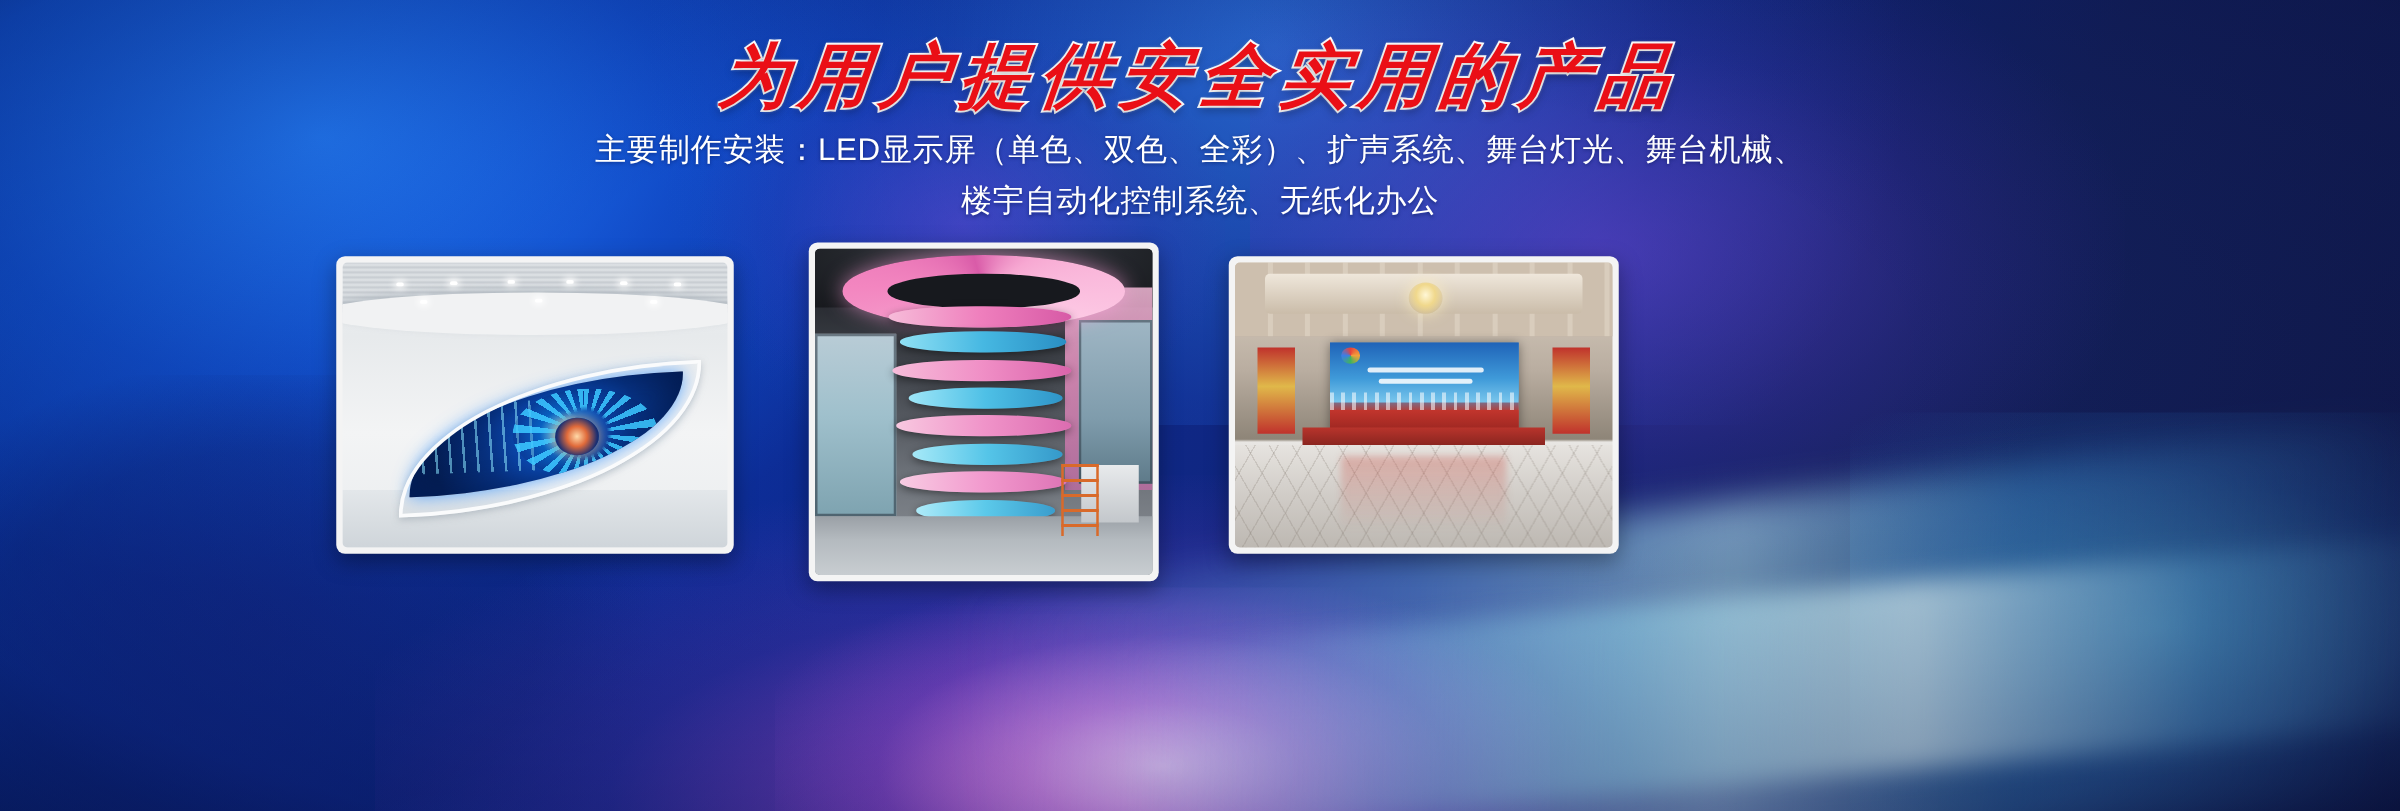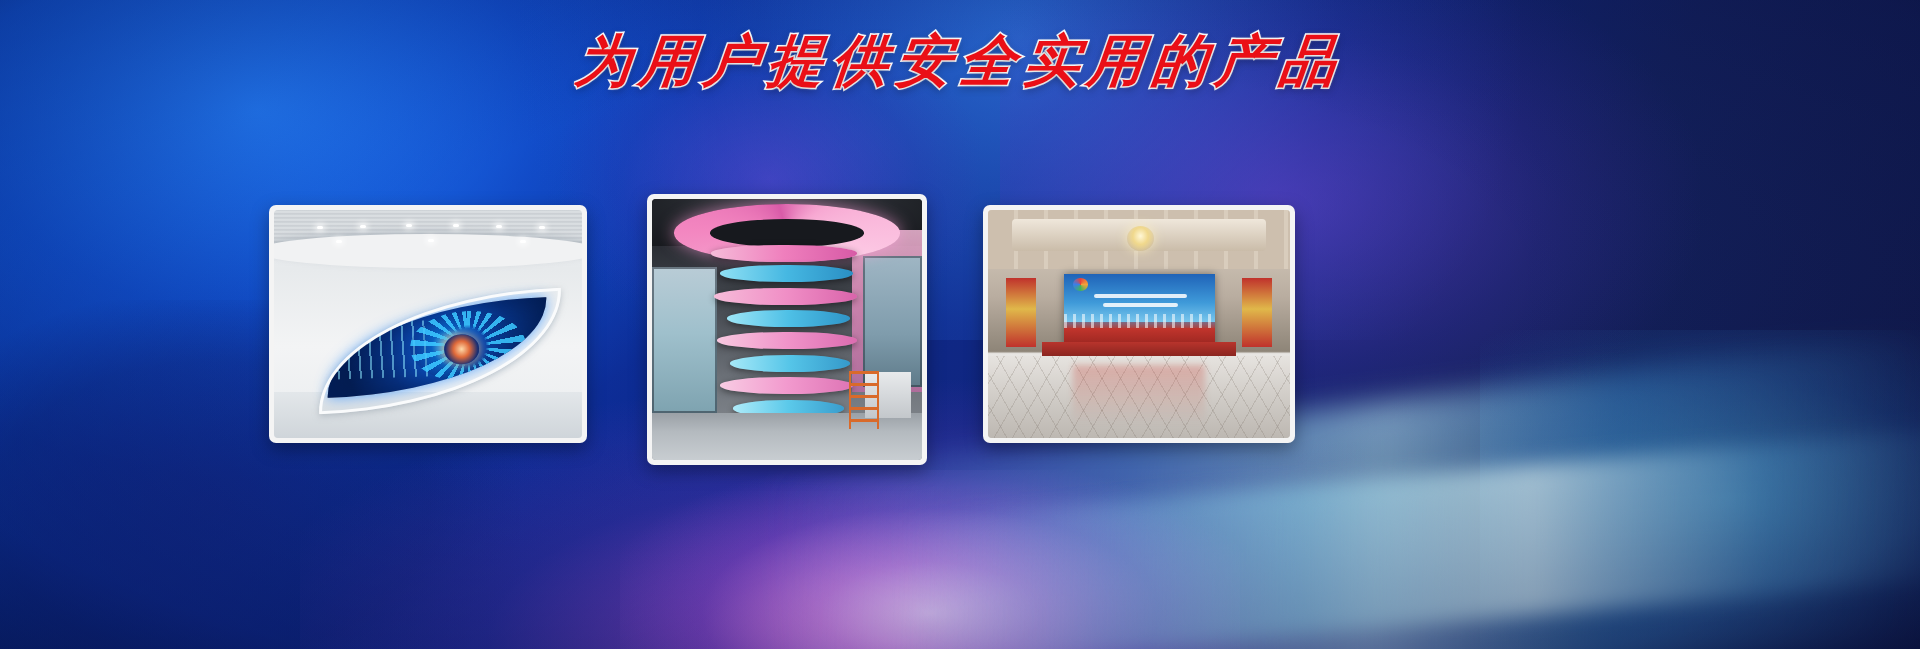--- a/index.html
+++ b/index.html
@@ -176,20 +176,24 @@
   <div class="bg-bottom-core"></div>
   <div class="bg-cyanright"></div>
   <div class="bg-sweep"></div>
   <div class="bg-sweep2"></div>
   <div class="bg-vig"></div>
 
   <div class="headline-wrap">
     <div class="headline">为用户提供安全实用的产品</div>
   </div>
 
+  <div class="subtitle">
+    <div>主要制作安装：LED显示屏（单色、双色、全彩）、扩声系统、舞台灯光、舞台机械、</div>
+    <div>楼宇自动化控制系统、无纸化办公</div>
+  </div>
 
   <div class="photo" id="photo1">
     <div class="inner p1">
       <div class="ceiling"></div>
       <div class="cdome"></div>
       <div class="led" style="left:14%;top:16px;"></div>
       <div class="led" style="left:28%;top:15px;"></div>
       <div class="led" style="left:43%;top:14px;"></div>
       <div class="led" style="left:58%;top:14px;"></div>
       <div class="led" style="left:72%;top:15px;"></div>

